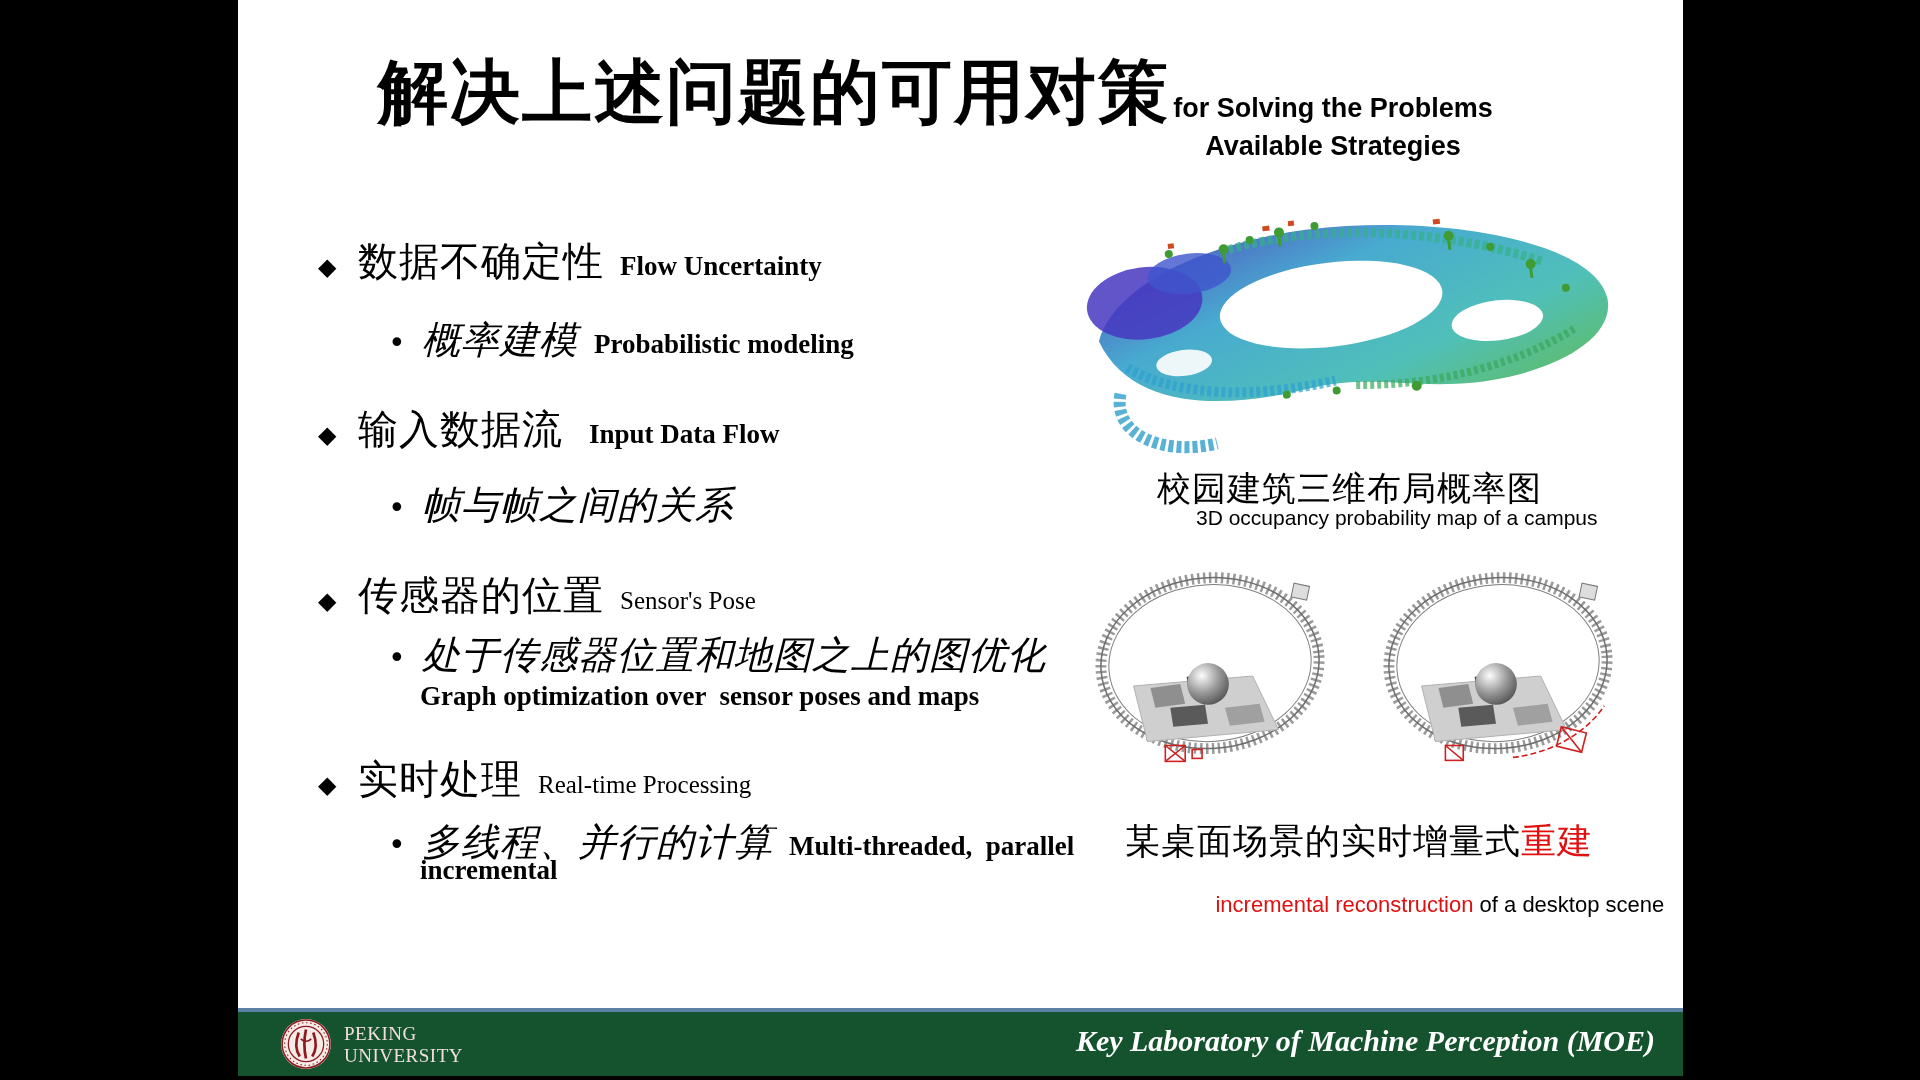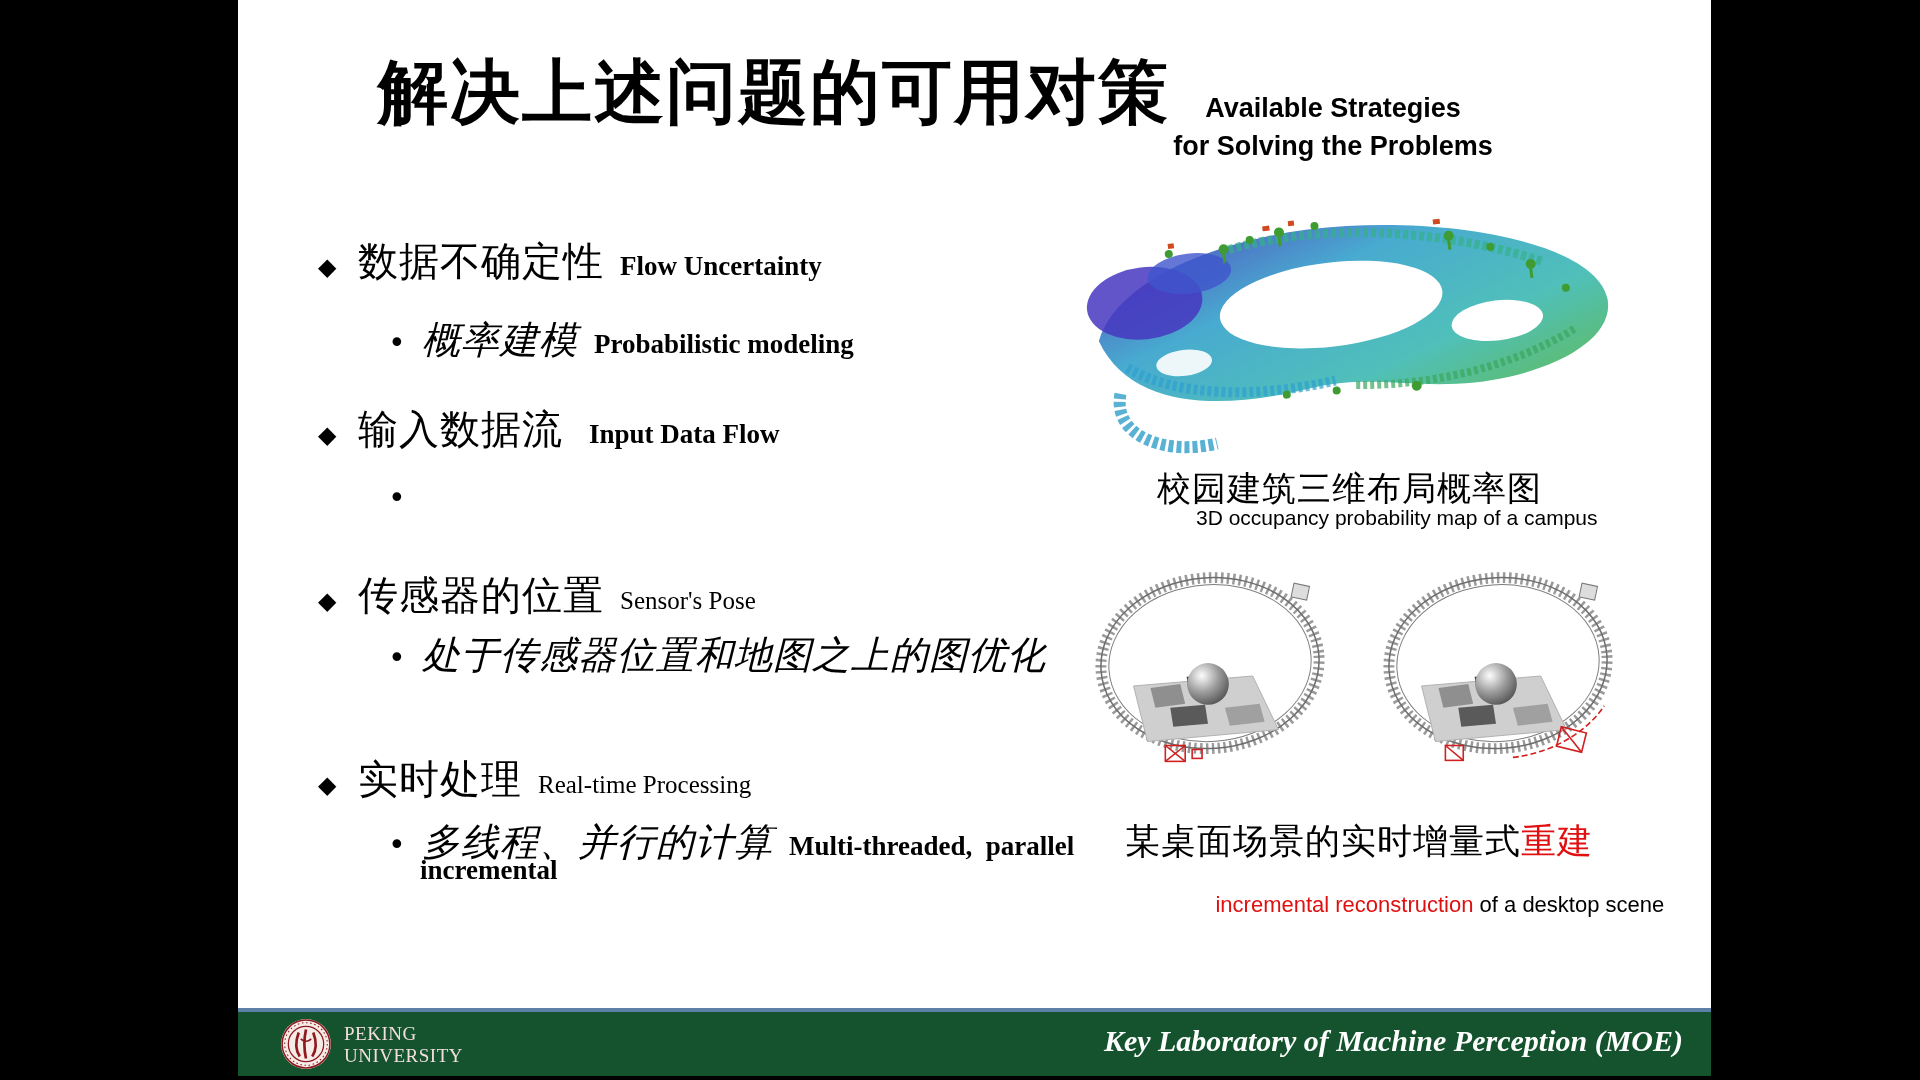--- a/index.html
+++ b/index.html
@@ -1,17 +1,17 @@
 <!DOCTYPE html>
 <html><head>
 <meta charset="utf-8">
 <style>
   html,body{margin:0;padding:0;background:#000;width:1920px;height:1080px;overflow:hidden;
             font-family:"Liberation Serif","DejaVu Serif",serif;}
-  .slide{position:absolute;left:238px;top:0;width:1445px;height:1076px;background:#ffffff;padding-left:28px;}
+  .slide{position:absolute;left:238px;top:0;width:1445px;height:1076px;background:#ffffff;}
 
   
   .title{position:absolute;left:140px;top:46px;font-size:70px;font-weight:900;color:#000;
          font-family:"Liberation Sans","DejaVu Sans",sans-serif;letter-spacing:2px;white-space:nowrap;}
   .subtitle{position:absolute;left:900px;top:90px;width:390px;text-align:center;
             font-family:"Liberation Sans","DejaVu Sans",sans-serif;font-weight:800;
             font-size:27px;line-height:1.4;color:#000;}
 
   
   .row{position:absolute;display:flex;align-items:baseline;white-space:nowrap;color:#000;}
@@ -61,22 +61,22 @@
       <radialGradient id="ballg" cx="35%" cy="30%" r="75%">
         <stop offset="0" stop-color="#fdfdfd"></stop>
         <stop offset="0.55" stop-color="#9a9a9a"></stop>
         <stop offset="1" stop-color="#565656"></stop>
       </radialGradient>
     </defs>
   </svg>
 
   <div class="title">解决上述问题的可用对策</div>
   <div class="subtitle">
+    <div>for Solving the Problems</div>
     <div>Available Strategies</div>
-    <div>for Solving the Problems</div>
   </div>
 
   
   <div class="row l1" style="top:234px">
     <span class="bullet-d">◆</span>
     <span class="zh1">数据不确定性</span>
     <span class="en w700">Flow Uncertainty</span>
   </div>
   <div class="row l2" style="top:315px">
     <span class="bullet-o">•</span>
@@ -85,32 +85,34 @@
   </div>
 
   
   <div class="row l1" style="top:402px">
     <span class="bullet-d">◆</span>
     <span class="zh1">输入数据流</span>
     <span class="en w700" style="margin-left:26px">Input Data Flow</span>
   </div>
   <div class="row l2" style="top:480px">
     <span class="bullet-o">•</span>
+    <span class="zh2">帧与帧之间的关系</span>
   </div>
 
   
   <div class="row l1" style="top:568px">
     <span class="bullet-d">◆</span>
     <span class="zh1">传感器的位置</span>
     <span class="en w400" style="font-size:25px">Sensor's Pose</span>
   </div>
   <div class="row l2" style="top:630px">
     <span class="bullet-o">•</span>
     <span class="zh2">处于传感器位置和地图之上的图优化</span>
   </div>
+  <div class="en-cont" style="top:681px">Graph optimization over  sensor poses and maps</div>
 
   
   <div class="row l1" style="top:752px">
     <span class="bullet-d">◆</span>
     <span class="zh1">实时处理</span>
     <span class="en w400" style="font-size:25px">Real-time Processing</span>
   </div>
   <div class="row l2" style="top:817px">
     <span class="bullet-o">•</span>
     <span class="zh2">多线程、并行的计算</span>

